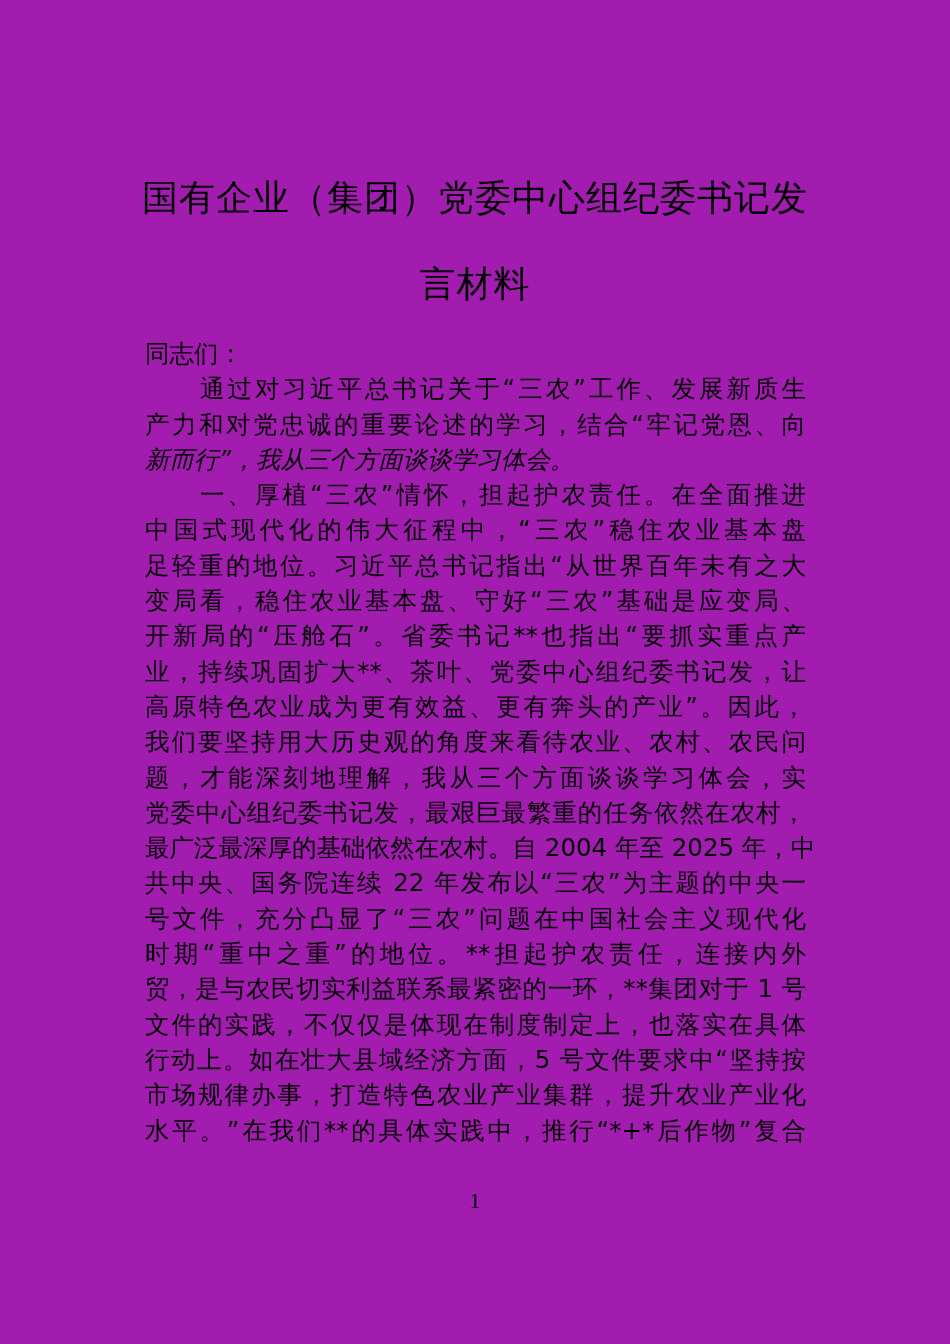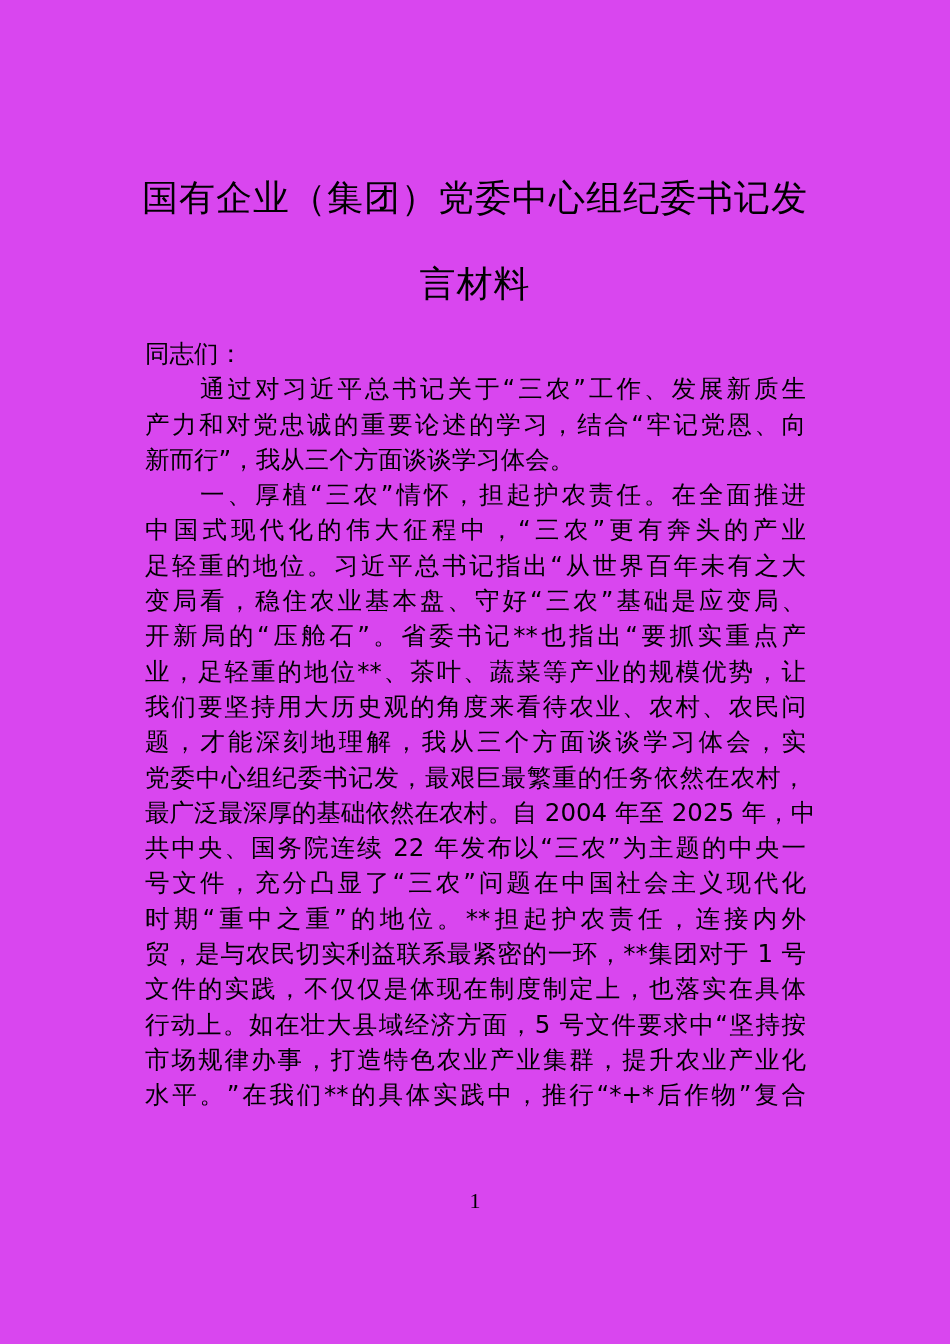--- a/index.html
+++ b/index.html
@@ -1,46 +1,47 @@
 <!DOCTYPE html>
 <html><head>
 <meta charset="utf-8">
 <style>
   html, body { margin:0; padding:0; background:#ffffff; }
   body { width:950px; height:1344px; position:relative; overflow:hidden;
          font-family: "DejaVu Sans", "Liberation Sans", sans-serif; color:#000; }
-  .page { position:absolute; left:0; top:0; width:950px; height:1344px; background:#d946ef; }
+  .page { position:absolute; left:0; top:0; width:950px; height:1344px; background:#a21caf; }
   .title-line { position:absolute; left:0; width:950px; text-align:center;
                 font-size:36px; line-height:44px; letter-spacing:1px; }
   .body-text { position:absolute; left:145px; width:661px; top:336px; }
   .line { height:35.3px; line-height:35.3px; font-size:24.5px; white-space:nowrap;
           text-align:justify; text-align-last:justify; }
-  .line.last { text-align-last:left; }
+  .line.last { text-align-last:left;font-style:italic; }
   .line.salutation { text-align-last:left; }
   .page-number { position:absolute; left:0; width:950px; top:1188px; text-align:center;
                  font-family:"Liberation Serif", serif; font-size:22px; }
 </style>
 </head>
 <body>
 
 <div class="page">
   <div class="title-line" style="top:176px;">国有企业（集团）党委中心组纪委书记发</div>
   <div class="title-line" style="top:262px;">言材料</div>
 
   <div class="body-text">
     <div class="line salutation">同志们：</div>
     <div class="line">　　通过对习近平总书记关于“三农”工作、发展新质生</div>
     <div class="line">产力和对党忠诚的重要论述的学习，结合“牢记党恩、向</div>
     <div class="line last">新而行”，我从三个方面谈谈学习体会。</div>
     <div class="line">　　一、厚植“三农”情怀，担起护农责任。在全面推进</div>
-    <div class="line">中国式现代化的伟大征程中，“三农”更有奔头的产业</div>
+    <div class="line">中国式现代化的伟大征程中，“三农”稳住农业基本盘</div>
     <div class="line">足轻重的地位。习近平总书记指出“从世界百年未有之大</div>
     <div class="line">变局看，稳住农业基本盘、守好“三农”基础是应变局、</div>
     <div class="line">开新局的“压舱石”。省委书记**也指出“要抓实重点产</div>
-    <div class="line">业，足轻重的地位**、茶叶、蔬菜等产业的规模优势，让</div>
+    <div class="line">业，持续巩固扩大**、茶叶、党委中心组纪委书记发，让</div>
+    <div class="line">高原特色农业成为更有效益、更有奔头的产业”。因此，</div>
     <div class="line">我们要坚持用大历史观的角度来看待农业、农村、农民问</div>
     <div class="line">题，才能深刻地理解，我从三个方面谈谈学习体会，实</div>
     <div class="line">党委中心组纪委书记发，最艰巨最繁重的任务依然在农村，</div>
     <div class="line">最广泛最深厚的基础依然在农村。自 2004 年至 2025 年，中</div>
     <div class="line">共中央、国务院连续 22 年发布以“三农”为主题的中央一</div>
     <div class="line">号文件，充分凸显了“三农”问题在中国社会主义现代化</div>
     <div class="line">时期“重中之重”的地位。**担起护农责任，连接内外</div>
     <div class="line">贸，是与农民切实利益联系最紧密的一环，**集团对于 1 号</div>
     <div class="line">文件的实践，不仅仅是体现在制度制定上，也落实在具体</div>
     <div class="line">行动上。如在壮大县域经济方面，5 号文件要求中“坚持按</div>

